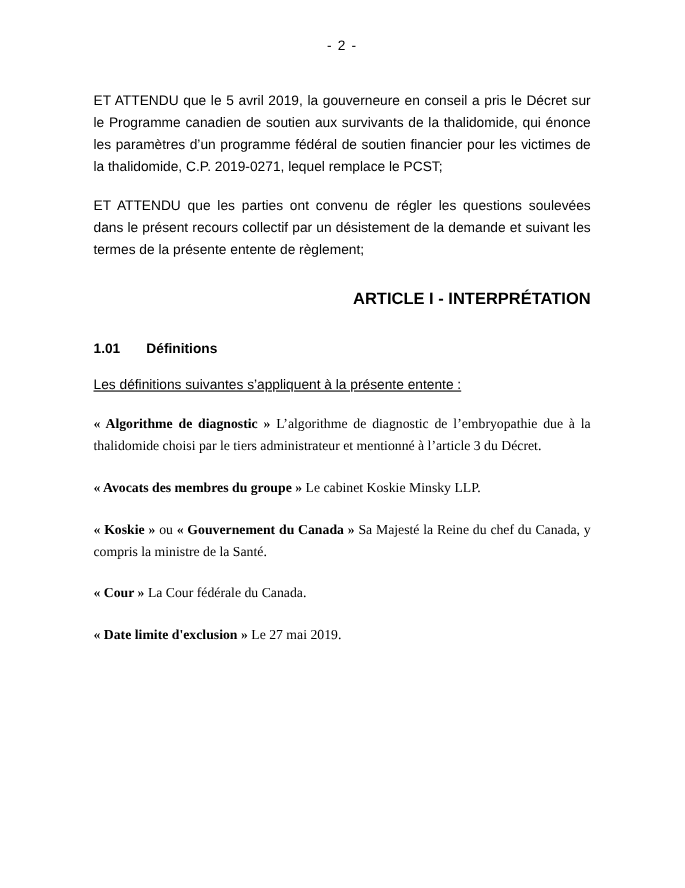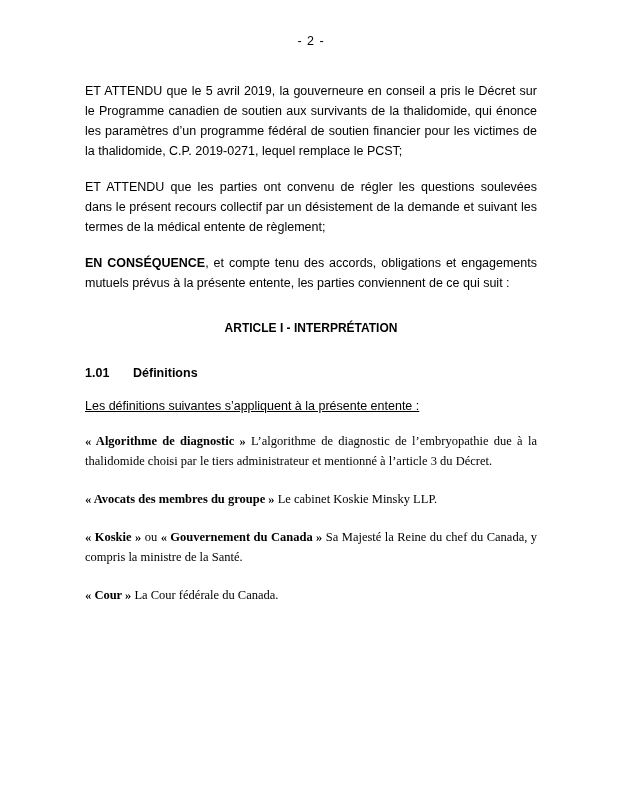--- a/index.html
+++ b/index.html
@@ -30,22 +30,22 @@
     margin: 0 0 16px 0;
     text-align: justify;
   }
   p.def {
     margin: 0 0 18px 0;
     text-align: justify;
     font-family: Liberation Serif, serif;
   }
   .article-heading {
     font-weight: bold;
-    text-align: center;
-    font-size: 12px;
+    text-align: right;
+    font-size: 15px;
     margin: 25px 0 25px 0;
   }
   .section-line {
     font-weight: bold;
     margin: 0 0 13px 0;
   }
   .section-number {
     display: inline-block;
     width: 48px;
   }
@@ -57,23 +57,22 @@
 </style>
 </head>
 <body>
 
 <div class="page">
 
   <div class="page-number">- 2 -</div>
 
   <p class="para">ET ATTENDU que le 5 avril 2019, la gouverneure en conseil a pris le Décret sur le Programme canadien de soutien aux survivants de la thalidomide, qui énonce les paramètres d’un programme fédéral de soutien financier pour les victimes de la thalidomide, C.P. 2019-0271, lequel remplace le PCST;</p>
 
-  <p class="para">ET ATTENDU que les parties ont convenu de régler les questions soulevées dans le présent recours collectif par un désistement de la demande et suivant les termes de la médical entente de règlement;</p>
+  <p class="para">ET ATTENDU que les parties ont convenu de régler les questions soulevées dans le présent recours collectif par un désistement de la demande et suivant les termes de la présente entente de règlement;</p>
 
-  <p class="para"><strong>EN CONSÉQUENCE</strong><span>, et compte tenu des accords, obligations et engagements mutuels prévus à la présente entente, les parties conviennent de ce qui suit :</span></p>
 
   <div class="article-heading">ARTICLE I - INTERPRÉTATION</div>
 
   <div class="section-line">
     <span class="section-number">1.01</span><span>Définitions</span>
   </div>
 
   <p class="intro">Les définitions suivantes s’appliquent à la présente entente :</p>
 
   <p class="def">
@@ -92,14 +91,18 @@
     <strong>« Gouvernement du Canada »</strong>
     <span>Sa Majesté la Reine du chef du Canada, y compris la ministre de la Santé.</span>
   </p>
 
 
   <p class="def">
     <strong>« Cour »</strong>
     <span>La Cour fédérale du Canada.</span>
   </p>
 
+  <p class="def">
+    <strong>« Date limite d'exclusion »</strong>
+    <span>Le 27 mai 2019.</span>
+  </p>
 
 </div>
 
 </body></html>

